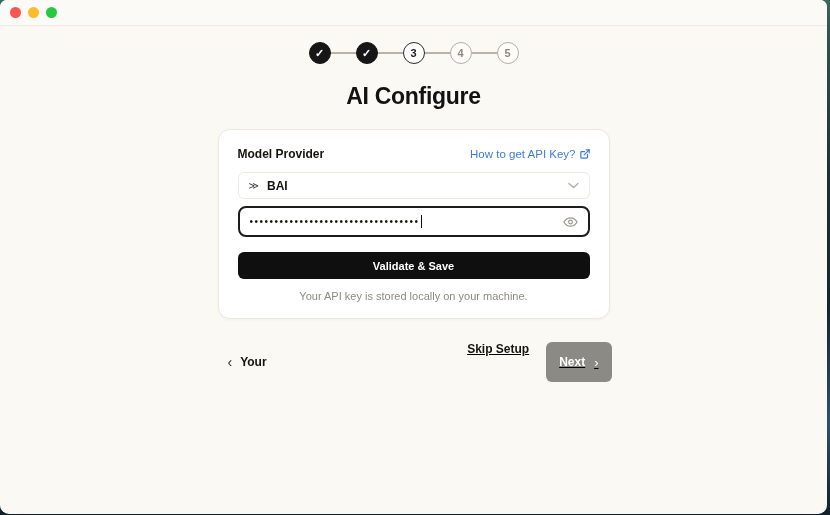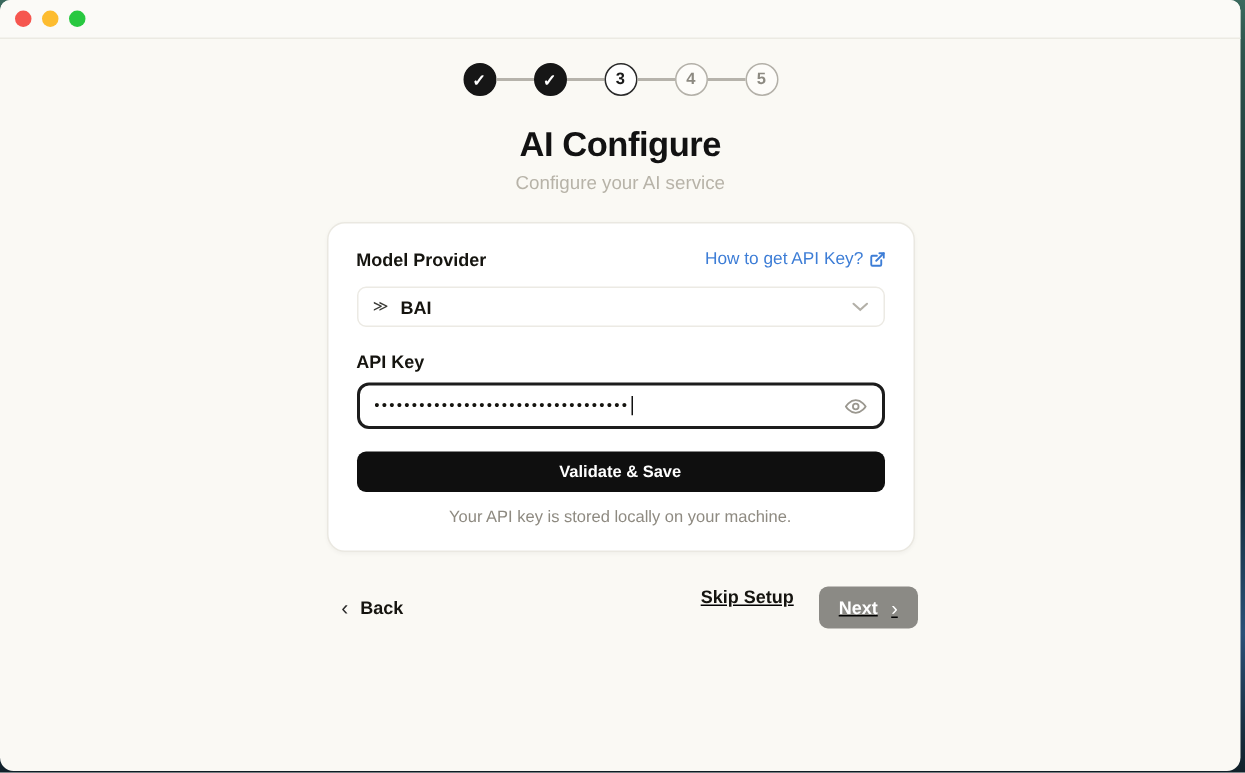--- a/index.html
+++ b/index.html
@@ -70,21 +70,21 @@
   .note { margin-top:11px; text-align:center; font-size:11px; color:#8e8a81; }
 
   
   .footer-row { width:396px; margin:23px auto 0; display:flex; align-items:center; justify-content:space-between; }
   .back-btn { display:flex; align-items:center; gap:8px; font-size:12px; font-weight:700; color:#15140f; cursor:pointer; padding-left:12px; }
   .chev { font-size:14px; font-weight:400; color:#2a2a2a; line-height:1; }
   .footer-right { display:flex; align-items:flex-start; gap:17px;text-decoration:underline; }
   .skip-btn { font-size:12px; font-weight:700; color:#15140f; cursor:pointer; }
   .next-btn {
     background:#8B8A85; color:#fff; border:none; border-radius:6px;
-    height:28px; padding:0 13px; display:flex; align-items:center; gap:9px;
+    height:40px; padding:0 13px; display:flex; align-items:center; gap:9px;
     font-size:12px; font-weight:700; cursor:pointer; font-family:"Liberation Sans", sans-serif;
   }
   .next-btn .chev { color:#fff; font-size:13px; }
   svg { display:block; }
 </style>
 </head>
 <body>
 
 <div class="app-window">
   <div class="titlebar">
@@ -111,21 +111,20 @@
       <div class="step-circle step-upcoming">
         <span>4</span>
       </div>
       <div class="connector"></div>
       <div class="step-circle step-upcoming">
         <span>5</span>
       </div>
     </div>
 
     <div class="page-title">AI Configure</div>
-    <div class="page-subtitle">Configure your AI service</div>
 
     <div class="card">
       <div class="card-head">
         <span class="field-label">Model Provider</span>
         <a class="help-link">
           <span>How to get API Key?</span>
           <span>
             <svg width="10" height="10" viewBox="0 0 12 12" fill="none" stroke="#3D7DD6" stroke-width="1.5" stroke-linecap="round" stroke-linejoin="round">
               <path d="M9 6.5V10a1 1 0 0 1-1 1H2a1 1 0 0 1-1-1V4a1 1 0 0 1 1-1h3.5"></path>
               <path d="M7.5 1H11v3.5"></path>
@@ -138,21 +137,20 @@
       <div class="provider-select">
         <span class="provider-logo">≫</span>
         <span class="provider-name">BAI</span>
         <span>
           <svg width="11" height="7" viewBox="0 0 11 7" fill="none" stroke="#b3b0a8" stroke-width="1.4" stroke-linecap="round">
             <path d="M1 1.5l4.5 4 4.5-4"></path>
           </svg>
         </span>
       </div>
 
-      <div class="field-label apikey-label">API Key</div>
 
       <div class="apikey-input">
         <span class="masked">
           <span>••••••••••••••••••••••••••••••••••</span>
           <span class="caret"></span>
         </span>
         <span>
           <svg width="15" height="12" viewBox="0 0 16 12" fill="none" stroke="#9a978f" stroke-width="1.3">
             <path d="M1 6s2.6-4.5 7-4.5S15 6 15 6s-2.6 4.5-7 4.5S1 6 1 6z"></path>
             <circle cx="8" cy="6" r="2"></circle>
@@ -161,21 +159,21 @@
       </div>
 
       <button class="validate-btn">Validate &amp; Save</button>
 
       <div class="note">Your API key is stored locally on your machine.</div>
     </div>
 
     <div class="footer-row">
       <div class="back-btn">
         <span class="chev">‹</span>
-        <span>Back</span>
+        <span>Your</span>
       </div>
       <div class="footer-right">
         <span class="skip-btn">Skip Setup</span>
         <button class="next-btn">
           <span>Next</span>
           <span class="chev">›</span>
         </button>
       </div>
     </div>
 

